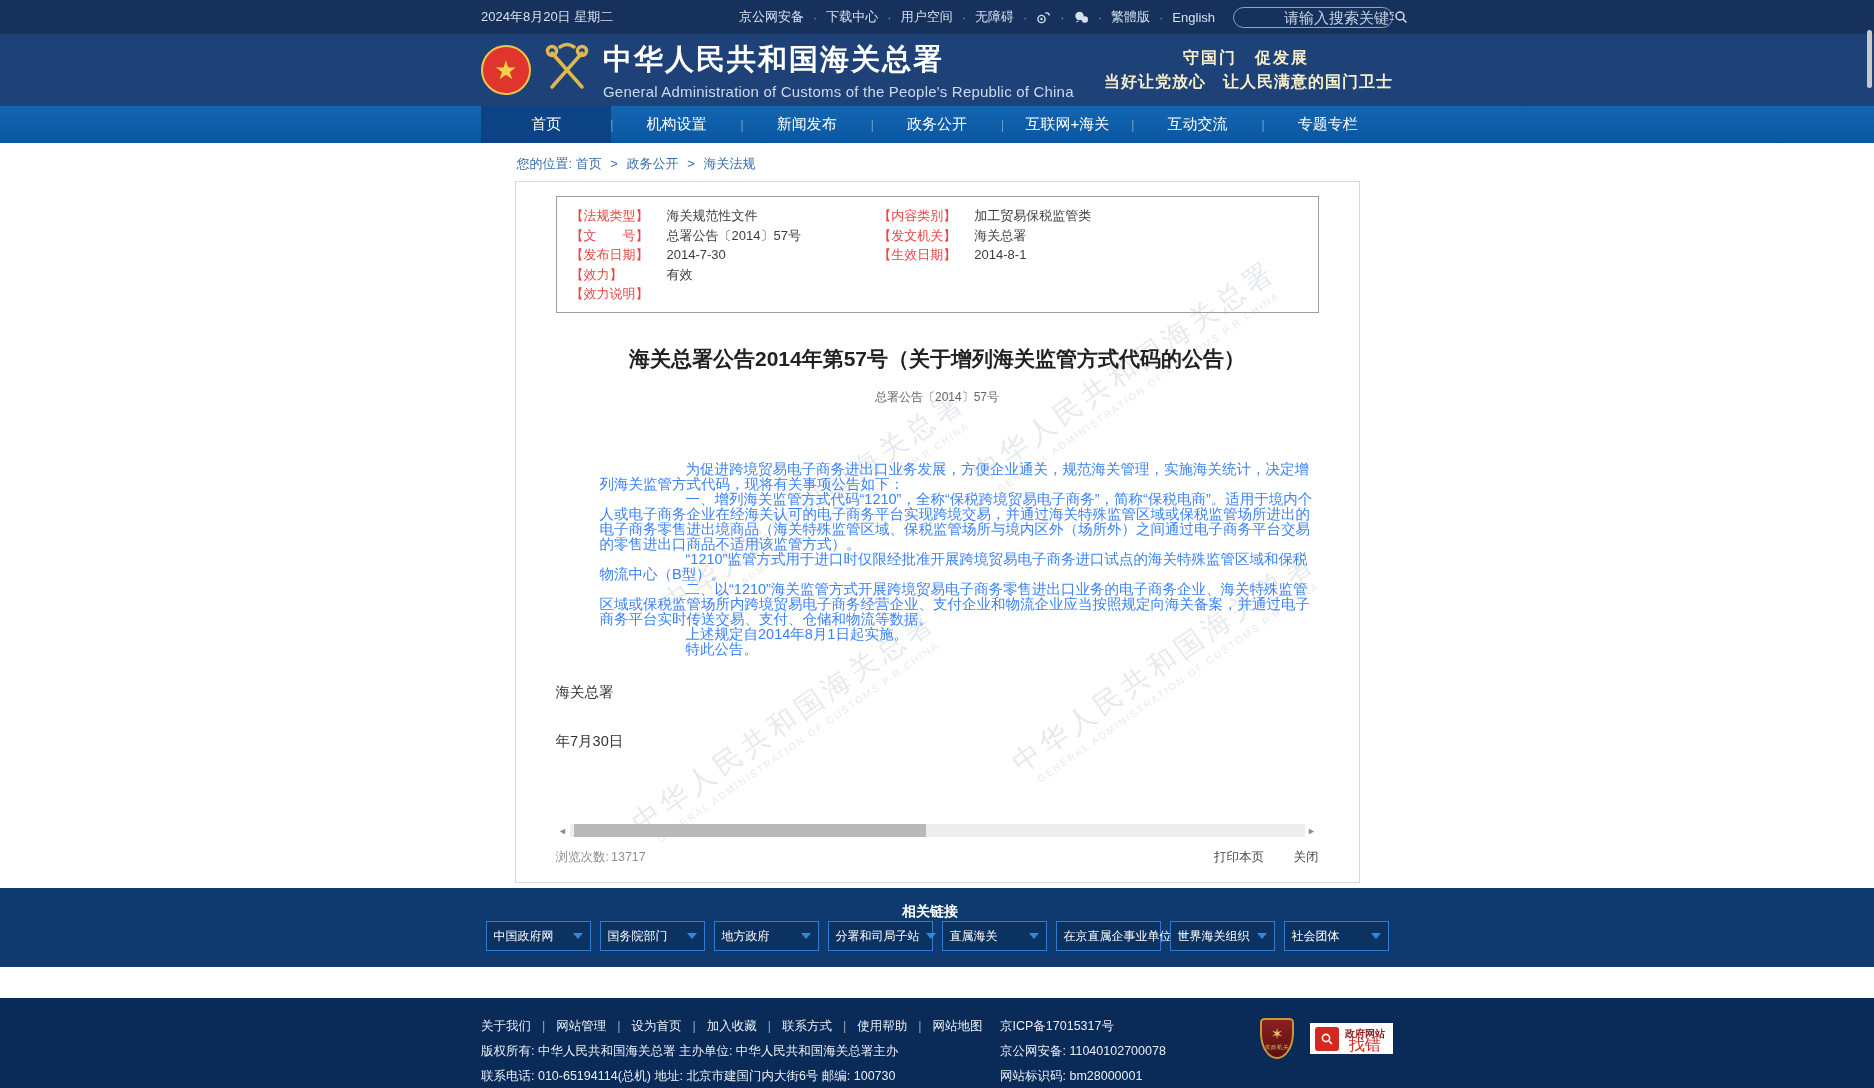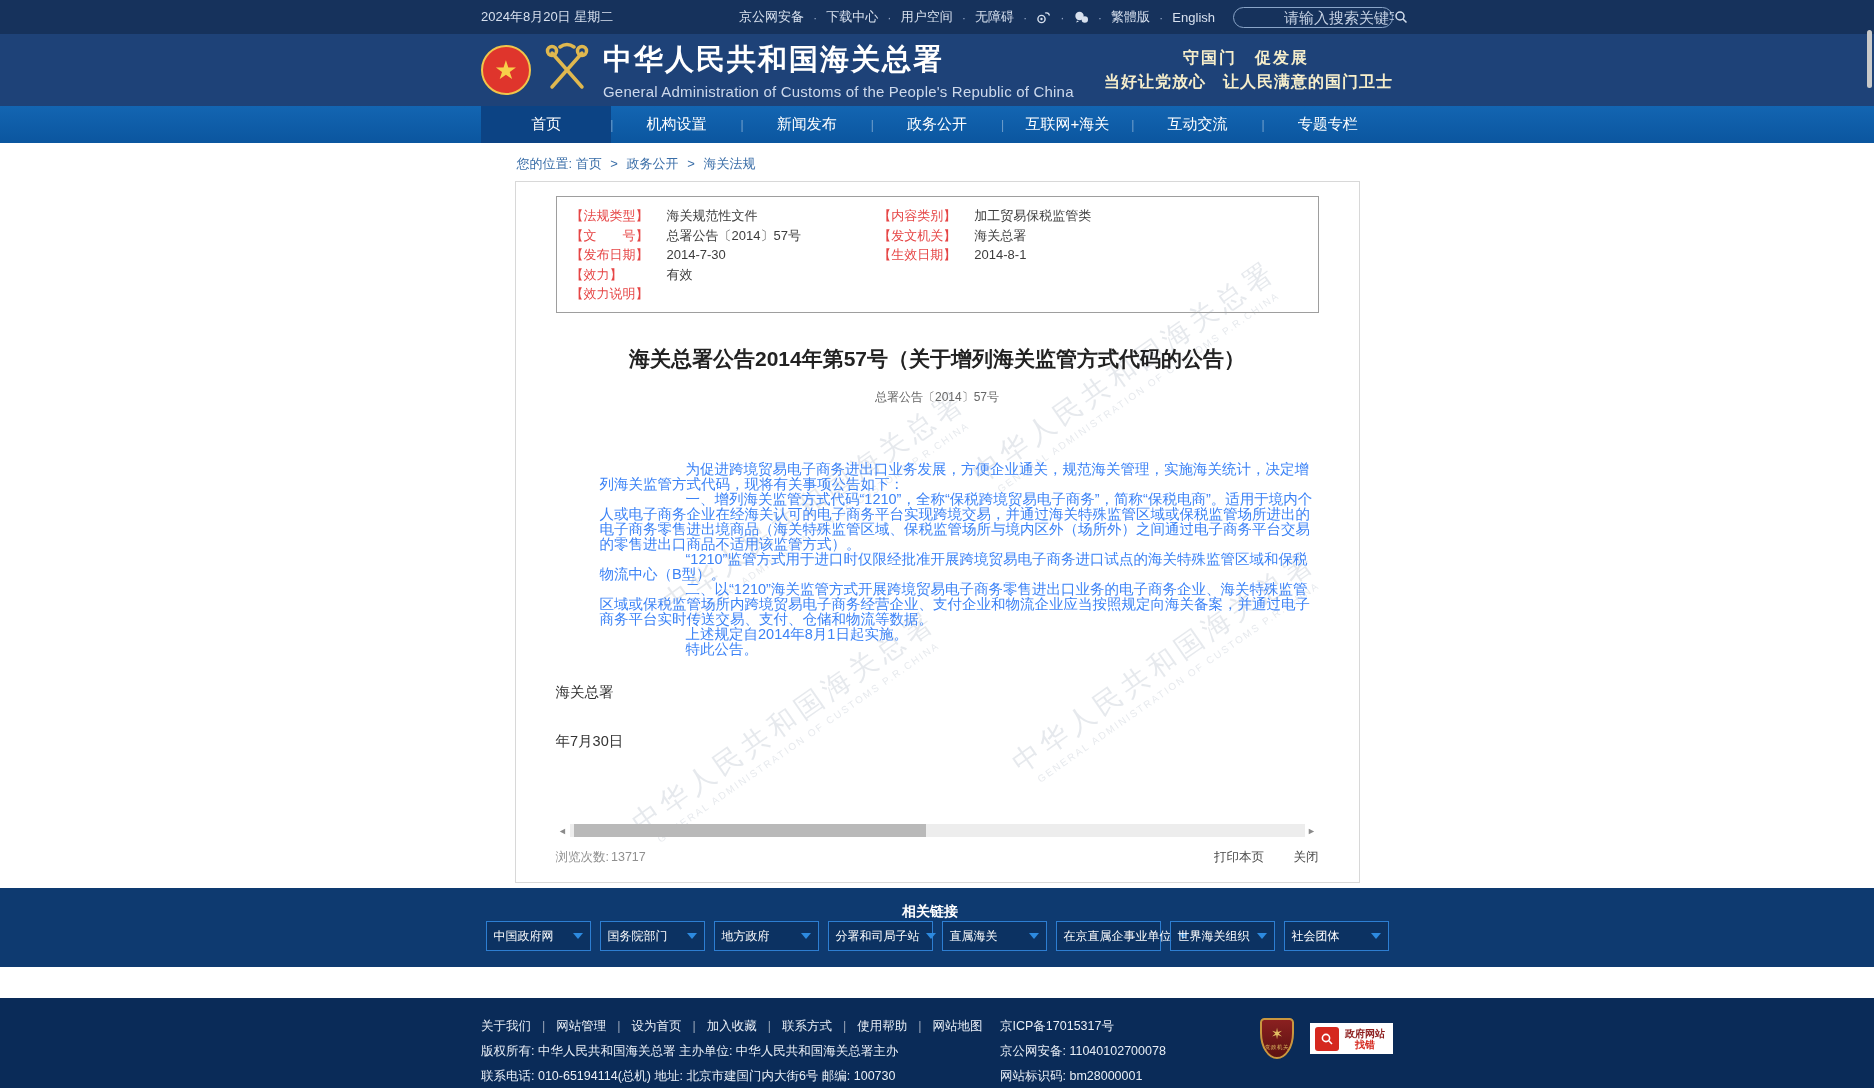--- a/index.html
+++ b/index.html
@@ -110,21 +110,21 @@
   .badge-shield { width:34px; height:41px; background:linear-gradient(#8a2020,#5c1111);
     border:2px solid #c9973f; border-radius:5px 5px 55% 55%/5px 5px 70% 70%;
     display:flex; flex-direction:column; align-items:center; justify-content:center; cursor:pointer; }
   .badge-shield .bs-star { color:#e3bf63; font-size:15px; line-height:1; }
   .badge-shield .bs-txt { color:#e3bf63; font-size:5.5px; margin-top:3px; letter-spacing:.5px; }
   .badge-error { background:#fff; height:31px; display:flex; align-items:center; padding:0 8px 0 5px; cursor:pointer; }
   .badge-error .be-icon { width:24px; height:24px; background:#d5281e; border-radius:3px;
     display:flex; align-items:center; justify-content:center; margin-right:6px; }
   .badge-error .be-txt { text-align:center; line-height:11px; }
   .badge-error .be-l1 { color:#8d1d1d; font-size:10px; font-weight:bold; }
-  .badge-error .be-l2 { color:#d5281e; font-size:10px; font-weight:bold; }
+  .badge-error .be-l2 { color:#d5281e; font-size:16px; font-weight:normal; }
 
   .vscroll { position:fixed; right:2px; top:30px; width:5px; height:58px;
     background:#c9c9c9; border-radius:3px; z-index:10; cursor:grab; }
 </style>
 </head>
 <body>
 
 <div class="topbar">
   <div class="wrap">
     <span>2024年8月20日 星期二</span>

